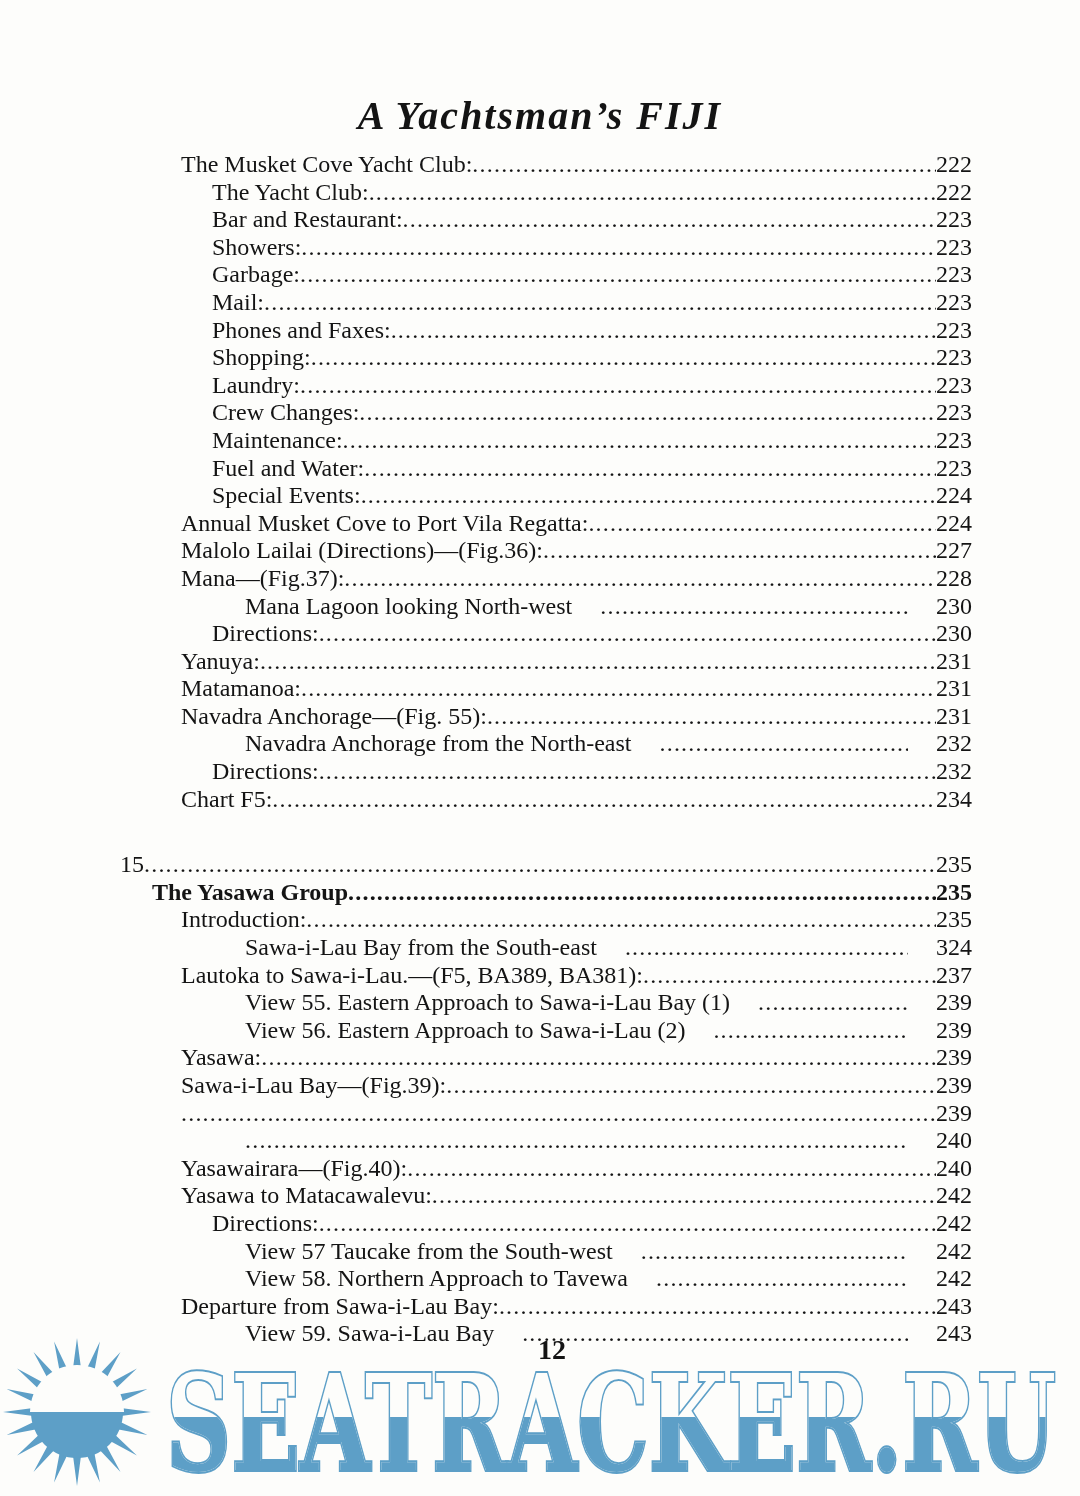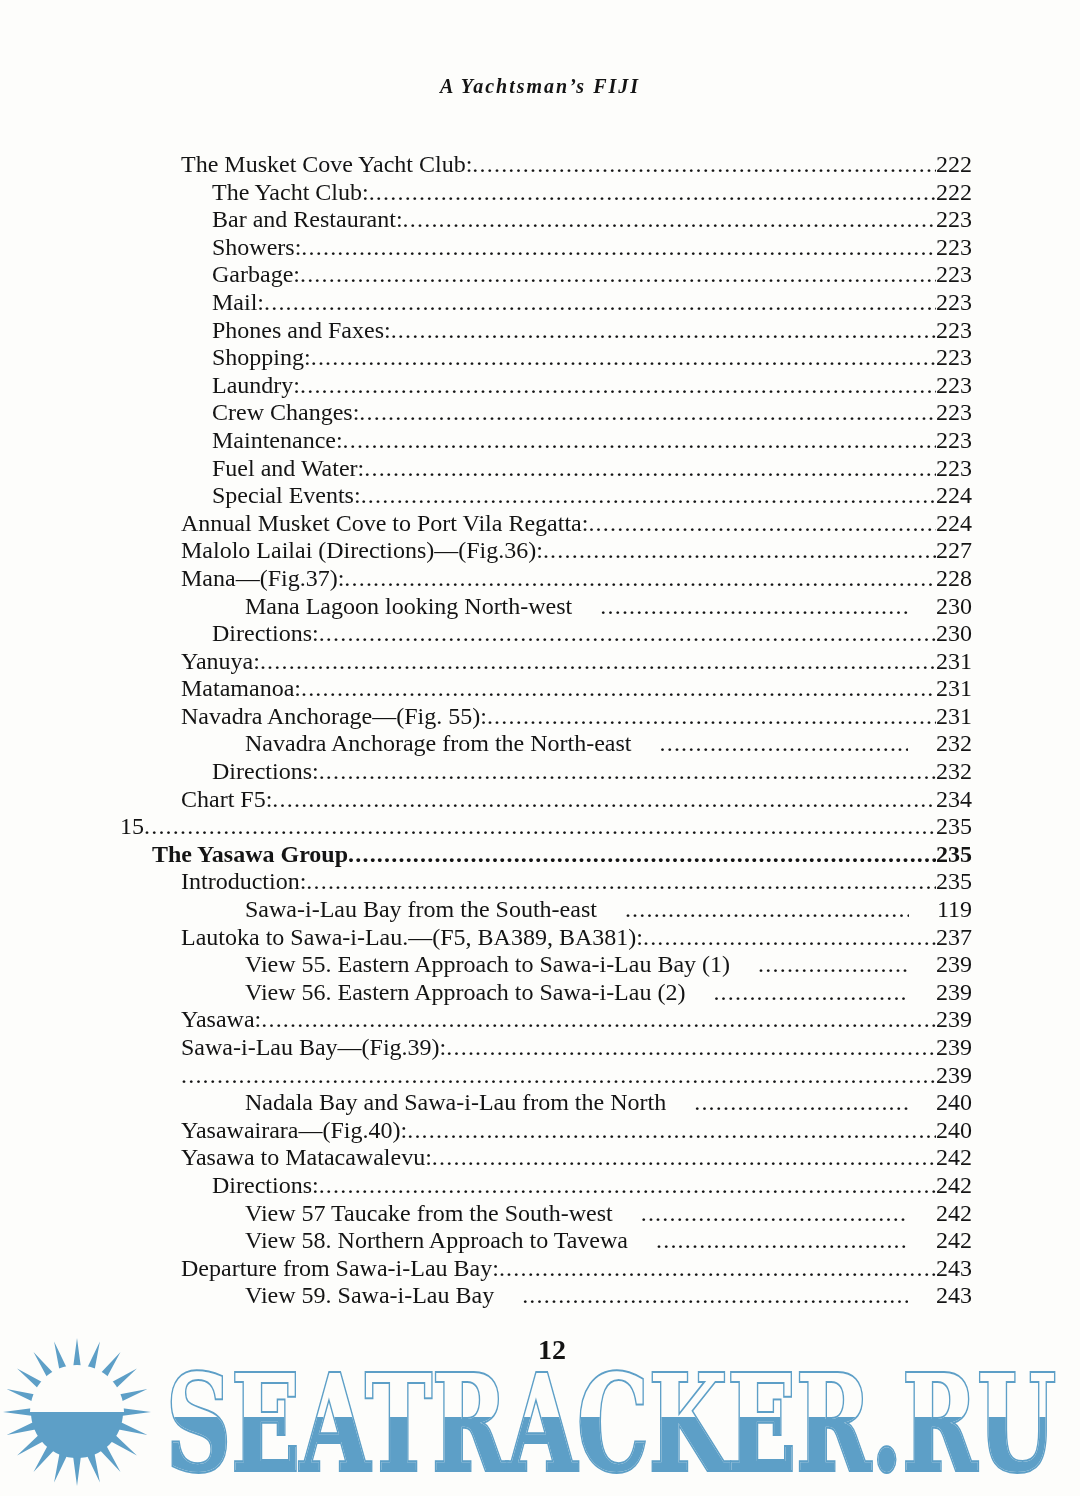--- a/index.html
+++ b/index.html
@@ -5,41 +5,41 @@
   * { margin:0; padding:0; box-sizing:border-box; }
   html, body { width:1080px; height:1496px; }
   body {
     position:relative;
     background:#fdfdfb;
     color:#141414;
     font-family:"Liberation Serif","DejaVu Serif",serif;
     overflow:hidden;
   }
   .page-title {
-    position:absolute; top:75px; left:0; width:1080px;
+    position:absolute; top:92px; left:0; width:1080px;
     text-align:center;
-    font-size:20px; font-weight:bold; font-style:italic;
+    font-size:40px; font-weight:bold; font-style:italic;
     letter-spacing:2px;
   }
   .toc { position:absolute; top:151px; left:120px; width:852px; }
   .toc-row {
     display:flex; align-items:baseline;
     font-size:24px; line-height:27.6px;
     color:#141414; text-decoration:none;
   }
   .toc-label { white-space:pre; flex:0 0 auto; }
   .toc-dots {
     flex:1 1 auto; overflow:hidden; white-space:nowrap;
     letter-spacing:1.2px;
   }
   .toc-dots::after {
     content:"................................................................................................................................................................................................................";
   }
   .toc-page { flex:0 0 auto; white-space:pre; }
-  .lvl-0 { padding-left:0; }
+  .lvl-0 { padding-left:0;margin-top:38px; }
   .lvl-1 { padding-left:32px; font-weight:bold;text-align:center; }
   .lvl-2 { padding-left:61px;align-items:center; }
   .lvl-3 { padding-left:92px;justify-content:center; }
   .lvl-4 { padding-left:125px;gap:28px; }
   .page-number {
     position:absolute; top:1334px; left:12px; width:1080px;
     text-align:center; font-size:28px; font-weight:bold;
     z-index:2;
   }
   .watermark {
@@ -193,21 +193,21 @@
     <span class="toc-page">235</span>
   </div>
     <div class="toc-row lvl-2">
     <span class="toc-label">Introduction:</span>
     <span class="toc-dots"></span>
     <span class="toc-page">235</span>
   </div>
     <div class="toc-row lvl-4">
     <span class="toc-label">Sawa-i-Lau Bay from the South-east</span>
     <span class="toc-dots"></span>
-    <span class="toc-page">119</span>
+    <span class="toc-page">324</span>
   </div>
     <div class="toc-row lvl-2">
     <span class="toc-label">Lautoka to Sawa-i-Lau.—(F5, BA389, BA381):</span>
     <span class="toc-dots"></span>
     <span class="toc-page">237</span>
   </div>
     <div class="toc-row lvl-4">
     <span class="toc-label">View 55. Eastern Approach to Sawa-i-Lau Bay (1)</span>
     <span class="toc-dots"></span>
     <span class="toc-page">239</span>
@@ -225,21 +225,20 @@
     <div class="toc-row lvl-2">
     <span class="toc-label">Sawa-i-Lau Bay—(Fig.39):</span>
     <span class="toc-dots"></span>
     <span class="toc-page">239</span>
   </div>
     <div class="toc-row lvl-2">
     <span class="toc-dots"></span>
     <span class="toc-page">239</span>
   </div>
     <div class="toc-row lvl-4">
-    <span class="toc-label">Nadala Bay and Sawa-i-Lau from the North</span>
     <span class="toc-dots"></span>
     <span class="toc-page">240</span>
   </div>
     <div class="toc-row lvl-2">
     <span class="toc-label">Yasawairara—(Fig.40):</span>
     <span class="toc-dots"></span>
     <span class="toc-page">240</span>
   </div>
     <div class="toc-row lvl-2">
     <span class="toc-label">Yasawa to Matacawalevu:</span>

